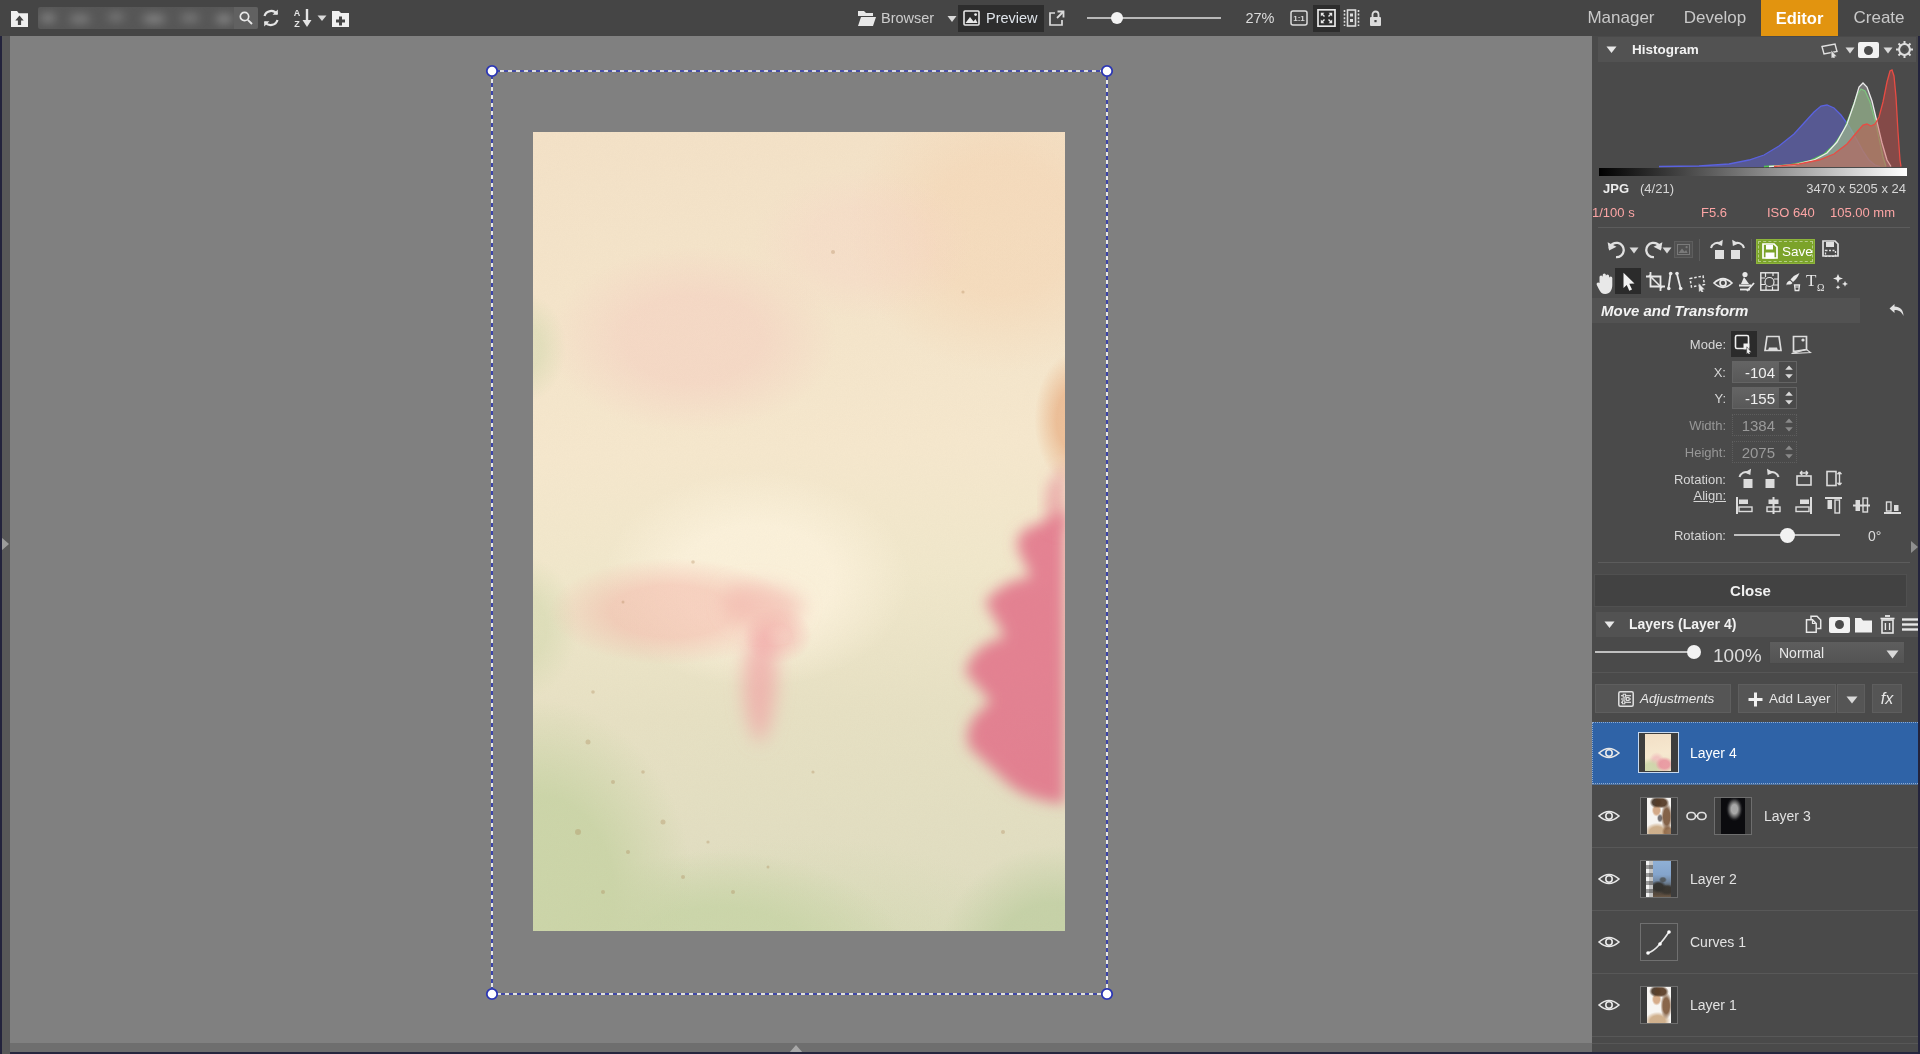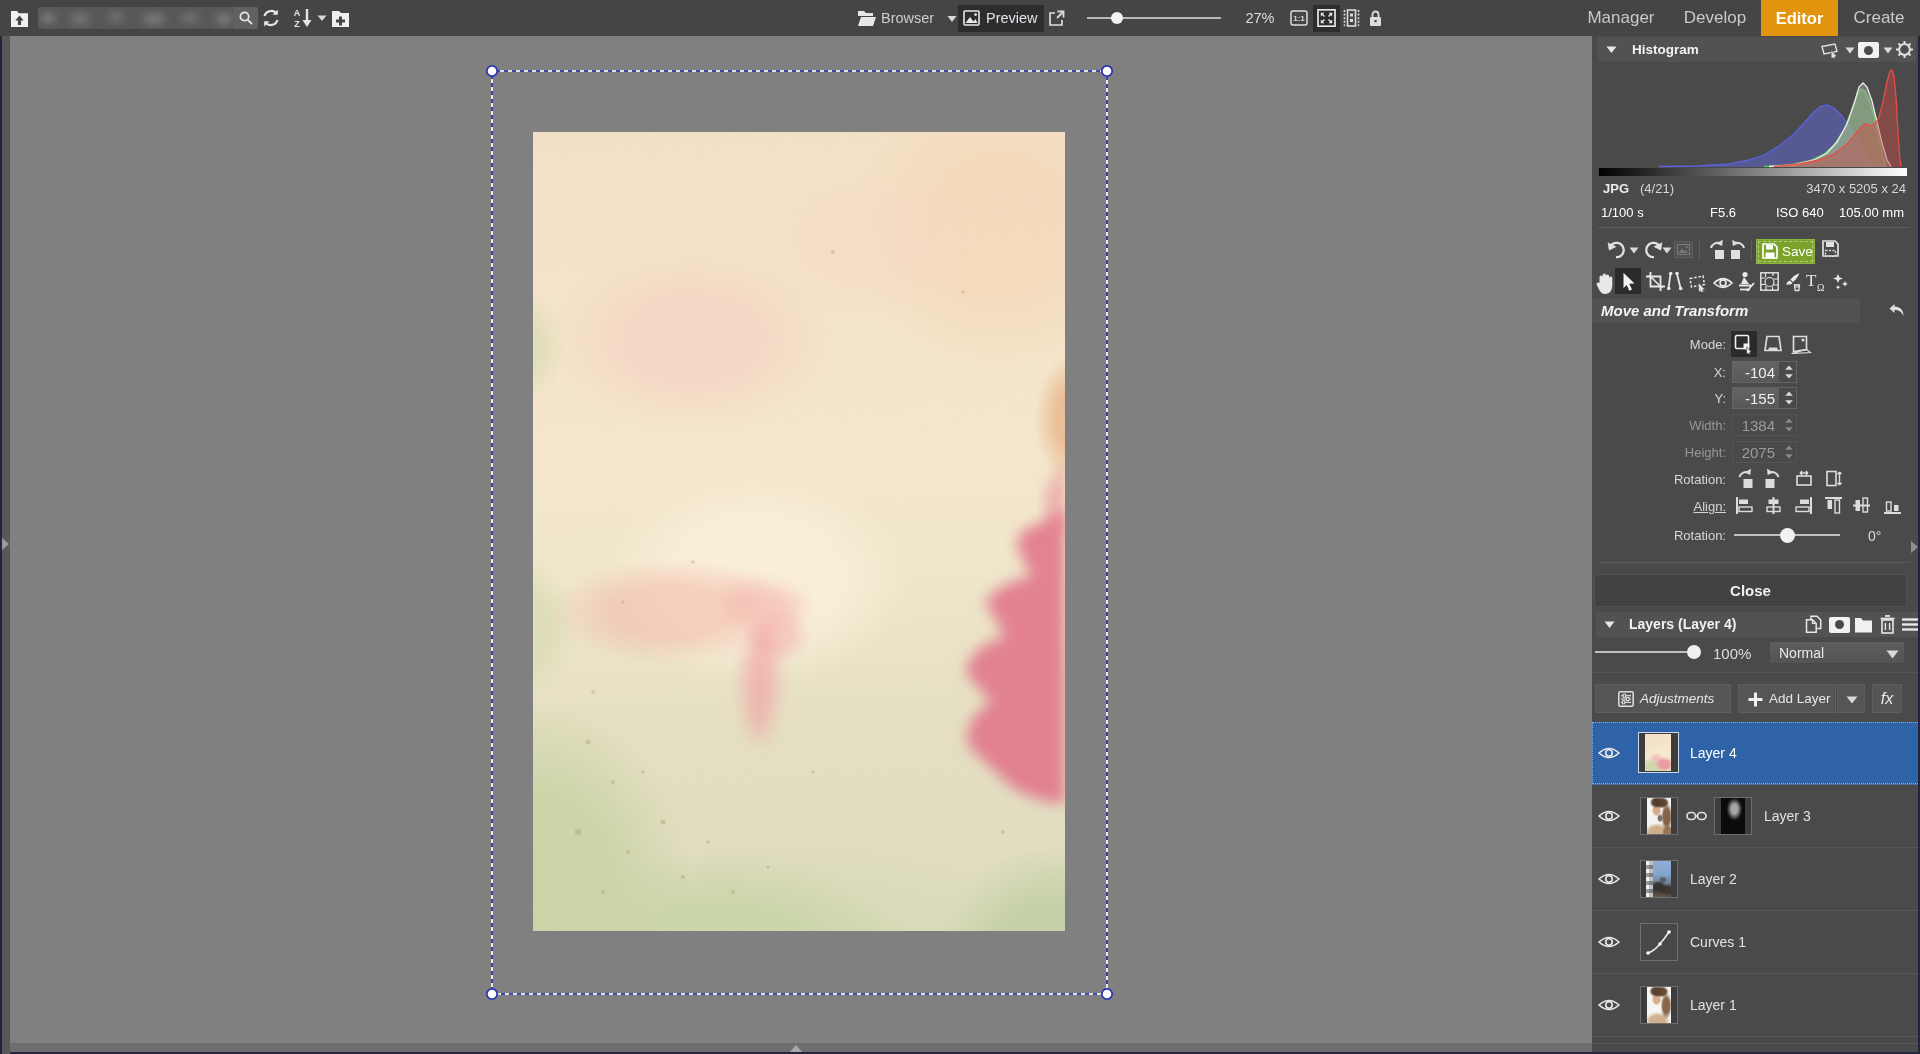--- a/index.html
+++ b/index.html
@@ -263,21 +263,21 @@
             <stop offset="1" stop-color="#fff"></stop>
         </linearGradient>
       </defs>
       <rect x="0" y="106" width="308" height="8" fill="url(#gs)"></rect>
     </svg>
 
     <div class="abs" style="left:11px; top:145px; width:303px; height:15px;">
       <b style="color:#ececec;">JPG</b><span style="margin-left:11px; color:#d6d6d6;">(4/21)</span>
       <span style="position:absolute; right:0; color:#d6d6d6;">3470 x 5205 x 24</span>
     </div>
-    <div class="abs" style="left:9px; top:169px; width:303px; height:15px; color:#ffffff;">
+    <div class="abs" style="left:0; top:169px; width:303px; height:15px; color:#fca5a5;">
       <span>1/100 s</span>
       <span style="position:absolute; left:109px;">F5.6</span>
       <span style="position:absolute; left:175px;">ISO 640</span>
       <span style="position:absolute; right:0;">105.00 mm</span>
     </div>
     <div class="abs" style="left:6px; top:191px; width:312px; height:1px; background:#5c5c5c;"></div>
 
     <svg class="abs" style="left:13px; top:203px;" width="22" height="22" viewBox="0 0 22 22">
       <path d="M4.5 9.5 A 7.2 7.2 0 1 1 11 18.2" fill="none" stroke="#e0e0e0" stroke-width="2.3"></path>
       <path d="M2.6 3.2 l1.5 8.2 l7.4 -3.6 z" fill="#e0e0e0"></path>
@@ -451,21 +451,21 @@
     </svg>
     <svg class="abs" style="left:203px; top:434px;" width="18" height="17" viewBox="0 0 18 17">
       <rect x="2" y="6" width="14" height="9" fill="none" stroke="#dcdcdc" stroke-width="1.6"></rect>
       <path d="M5 3 h8 M5 3 l2.2 -2 M5 3 l2.2 2 M13 3 l-2.2 -2 M13 3 l-2.2 2" stroke="#dcdcdc" stroke-width="1.4" fill="none"></path>
     </svg>
     <svg class="abs" style="left:234px; top:433px;" width="16" height="19" viewBox="0 0 16 19">
       <rect x="1" y="2.5" width="9" height="14" fill="none" stroke="#dcdcdc" stroke-width="1.6"></rect>
       <path d="M13.5 3 v13 M13.5 3 l-2 2.2 M13.5 3 l2 2.2 M13.5 16 l-2 -2.2 M13.5 16 l2 -2.2" stroke="#dcdcdc" stroke-width="1.4" fill="none"></path>
     </svg>
 
-    <div class="lbl" style="right:194px; top:463px; width:80px;text-decoration:underline;">Align:</div>
+    <div class="lbl" style="right:194px; top:452px; width:80px;text-decoration:underline;">Align:</div>
     <svg class="abs" style="left:144px; top:461px;" width="17" height="17" viewBox="0 0 17 17">
       <line x1="1" y1="0" x2="1" y2="17" stroke="#dcdcdc" stroke-width="2"></line>
       <rect x="3" y="2.5" width="9" height="4.5" fill="#dcdcdc"></rect>
         <rect x="3" y="10" width="13" height="4.5" fill="none" stroke="#dcdcdc" stroke-width="1.4"></rect>
     </svg>
     <svg class="abs" style="left:174px; top:461px;" width="15" height="17" viewBox="0 0 15 17">
       <line x1="7.5" y1="0" x2="7.5" y2="17" stroke="#dcdcdc" stroke-width="2"></line>
       <rect x="2.5" y="2.5" width="10" height="4.5" fill="#dcdcdc"></rect>
         <rect x="1" y="10" width="13" height="4.5" fill="none" stroke="#dcdcdc" stroke-width="1.4"></rect>
     </svg>
@@ -523,21 +523,21 @@
       </svg>
       <svg class="abs" style="left:306px; top:6px;" width="16" height="13" viewBox="0 0 16 13">
         <line x1="0" y1="1.5" x2="16" y2="1.5" stroke="#e8e8e8" stroke-width="2.4"></line>
         <line x1="0" y1="6.5" x2="16" y2="6.5" stroke="#e8e8e8" stroke-width="2.4"></line>
         <line x1="0" y1="11.5" x2="16" y2="11.5" stroke="#e8e8e8" stroke-width="2.4"></line>
       </svg>
     </div>
 
     <div class="abs" style="left:3px; top:615px; width:104px; height:2px; background:#c0c0c0;"></div>
     <div class="abs" style="left:95px; top:609px; width:14px; height:14px; border-radius:50%; background:#f2f2f2;"></div>
-    <div class="abs" style="left:121px; top:609px; font-size:15px; color:#dcdcdc;">100%</div>
+    <div class="abs" style="left:121px; top:609px; font-size:19px; color:#dcdcdc;">100%</div>
     <div class="abs" style="left:177px; top:605px; width:136px; height:23px; background:linear-gradient(#5e5e5e,#535353); border:1px solid #494949;">
       <span style="position:absolute; left:9px; top:3px; font-size:14px; color:#e8e8e8;">Normal</span>
       <svg class="abs" style="left:116px; top:8px;" width="13" height="9" viewBox="0 0 13 9">
           <path d="M0.5 0.5 h12 l-6 8 z" fill="#d9d9d9"></path>
         </svg>
     </div>
     <div class="abs" style="left:0px; top:636px; width:328px; height:1px; background:#565656;"></div>
 
     <div class="abs" style="left:3px; top:648px; width:136px; height:29px; background:#555555; border:1px solid #5e5e5e;">
       <svg class="abs" style="left:22px; top:6px;" width="16" height="16" viewBox="0 0 16 16">

